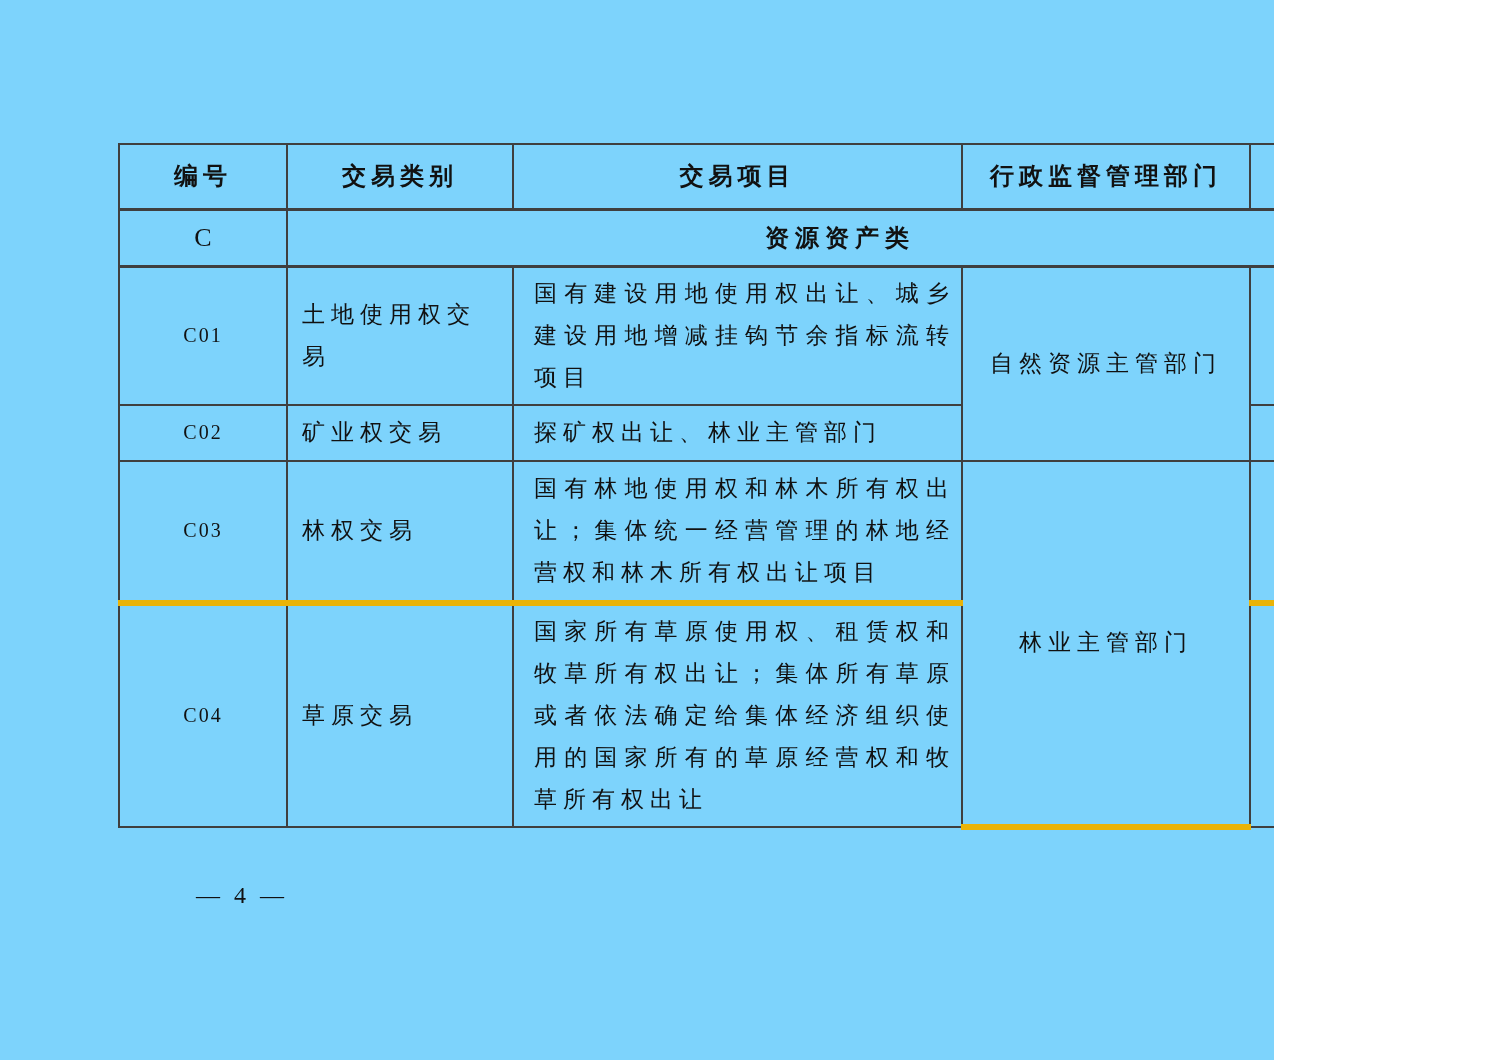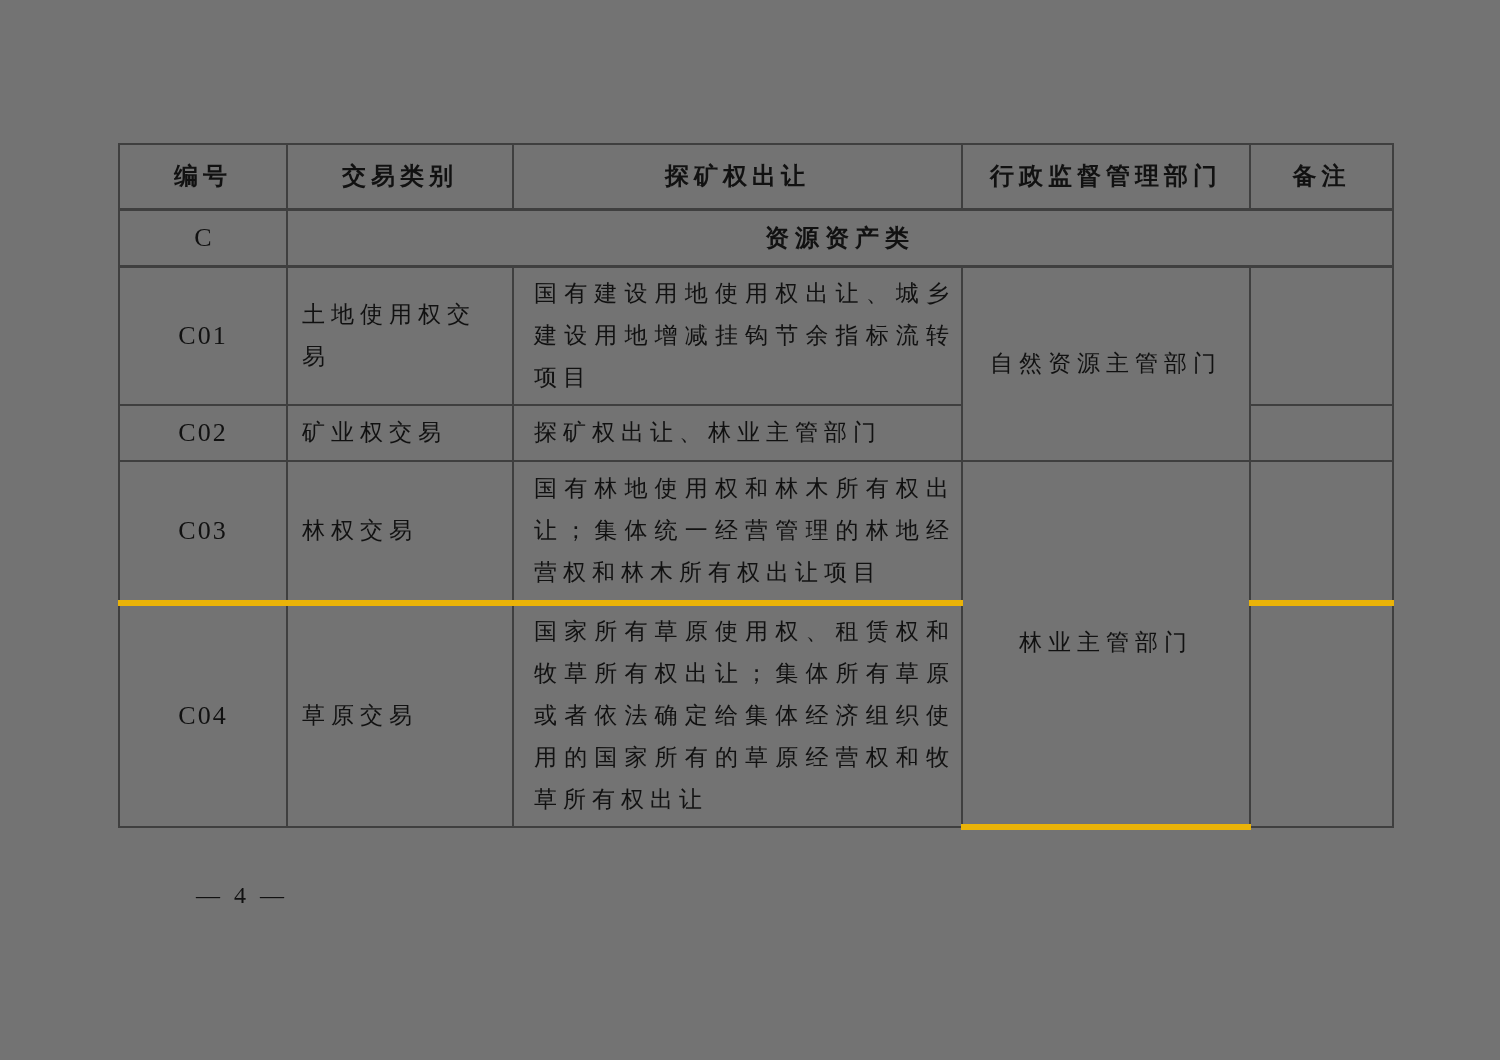--- a/index.html
+++ b/index.html
@@ -2,23 +2,23 @@
 <html><head>
 <meta charset="utf-8">
 <style>
   html, body {
     margin: 0;
     padding: 0;
     background: #ffffff;
   }
   .page {
     position: relative;
-    width: 1500px;
+    width: 1274px;
     height: 1060px;
-    background: #737373;
+    background: #7dd3fc;
     overflow: hidden;
     font-family: "Liberation Serif", serif;
     color: #111111;
   }
   table.catalog {
     position: absolute;
     left: 118px;
     top: 143px;
     width: 1274px;
     border-collapse: collapse;
@@ -66,21 +66,21 @@
   
   tr.row-c01 { height: 119px; }
   tr.row-c02 { height: 56px; }
   tr.row-c03 { height: 142px; }
   tr.row-c04 { height: 214px; }
   tr.row-c01 td { border-bottom: 1px solid #c4c4c4; }
   tr.row-c02 td { border-bottom: 2px solid #3f3f3f; }
   tr.row-c03 td { border-bottom: 6px solid #eab308; }
   td.code-cell {
     font-family: "Liberation Serif", serif;
-    font-size: 26px;
+    font-size: 20px;
     letter-spacing: 2px;
     text-align: center;
   }
   td.type-cell {
     font-size: 23px;
     letter-spacing: 6px;
     text-align: left;
     padding: 4px 24px 4px 14px;
     line-height: 42px;
   }
@@ -124,21 +124,21 @@
       <col style="width:226px">
       <col style="width:449px">
       <col style="width:288px">
       <col style="width:143px">
     </colgroup>
 
     <tbody>
         <tr class="header-row">
       <th>编号</th>
       <th>交易类别</th>
-      <th>探矿权出让</th>
+      <th>交易项目</th>
       <th>行政监督管理部门</th>
       <th>备注</th>
     </tr>
 
     <tr class="cat-row">
       <td class="cat-code">C</td>
       <td class="cat-label" colspan="4">资源资产类</td>
     </tr>
 
     <tr class="row-c01">

